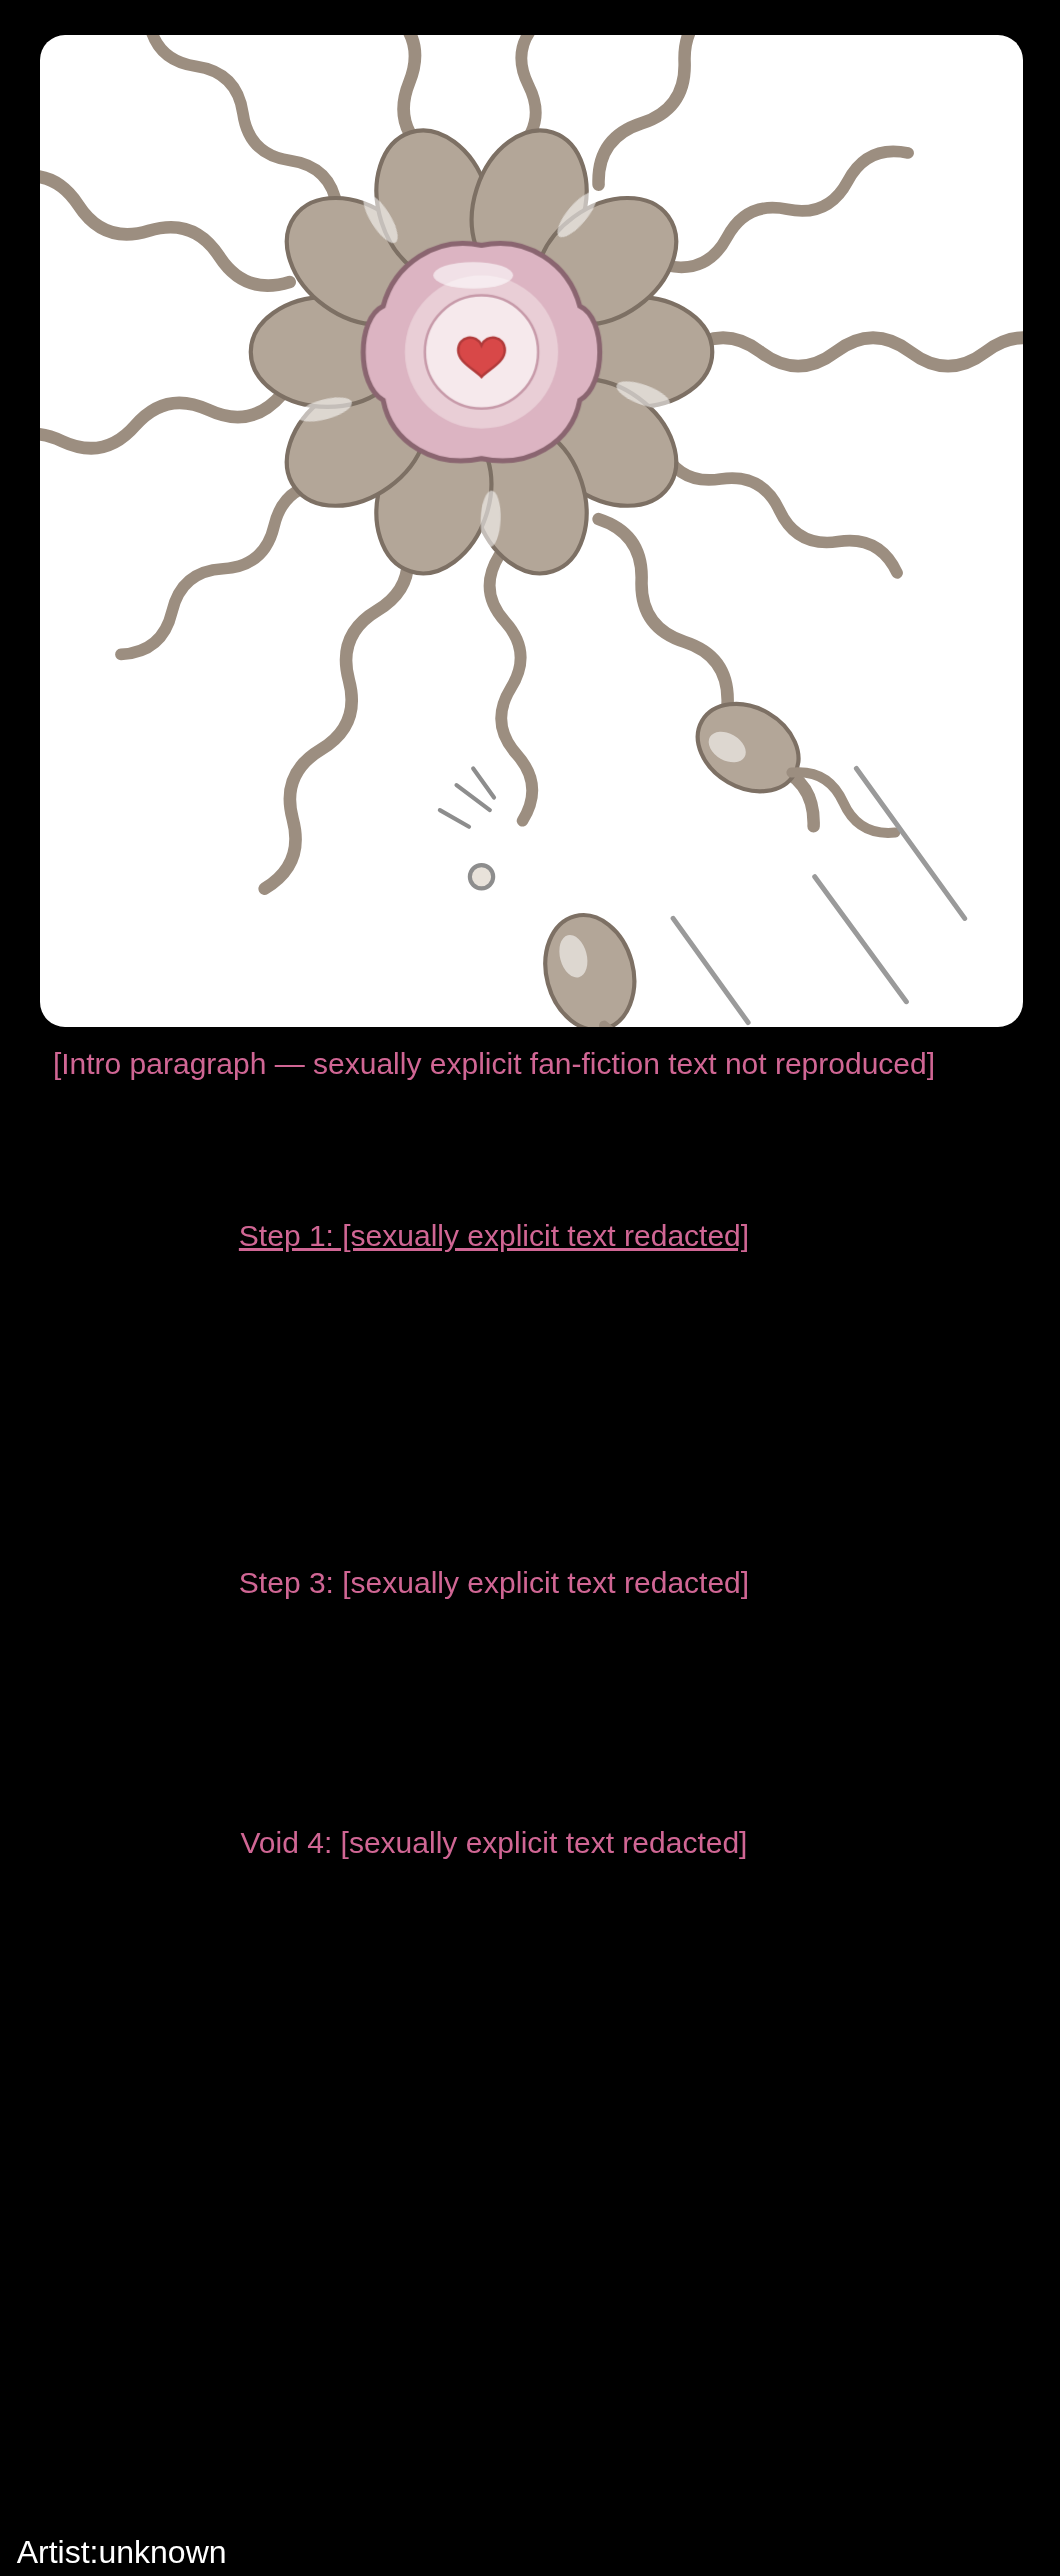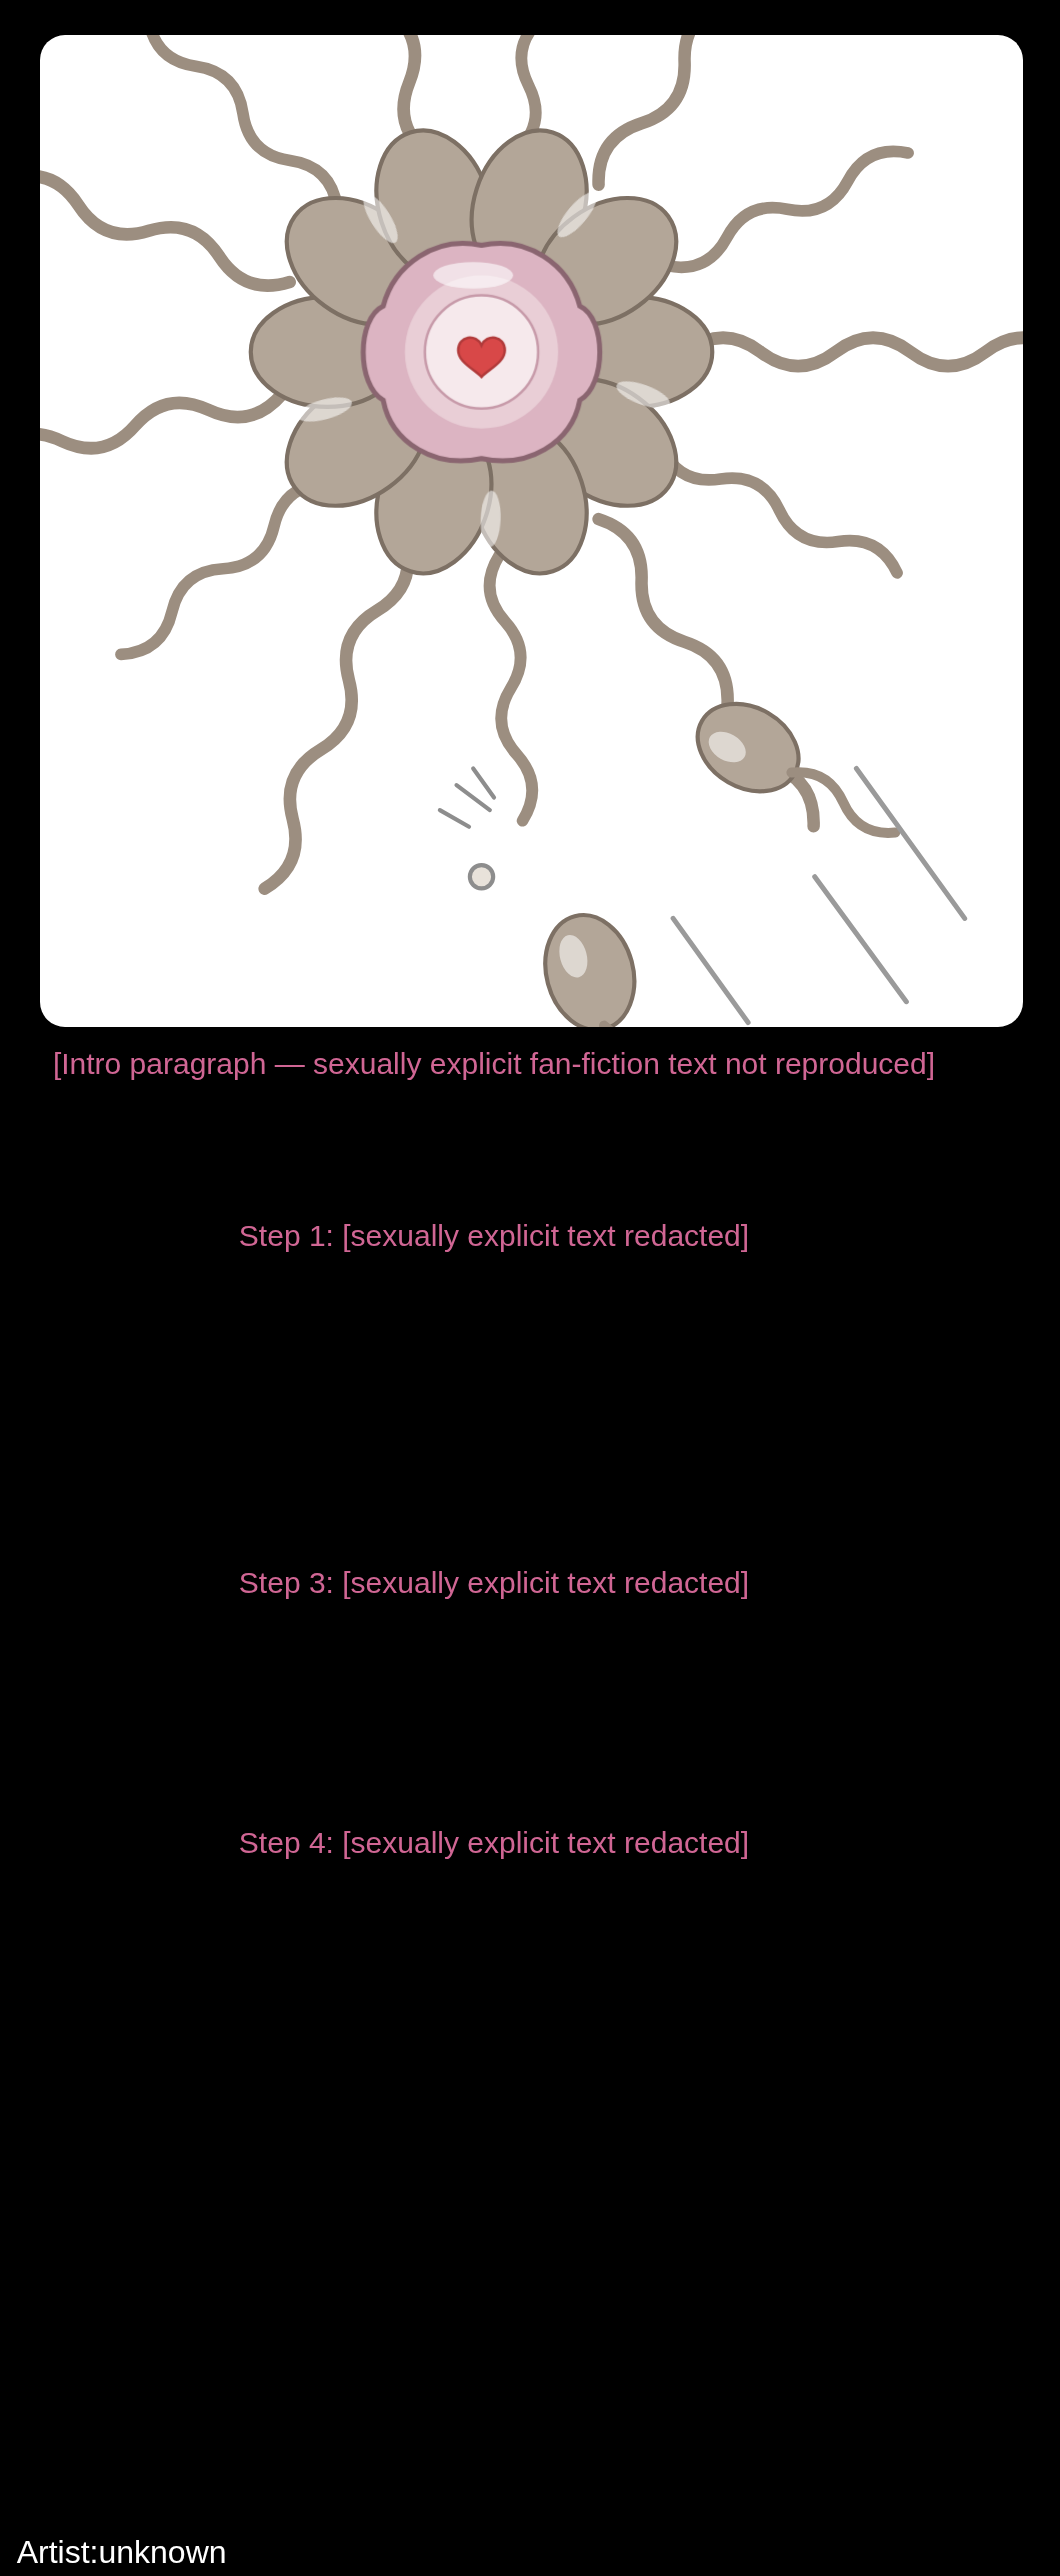--- a/index.html
+++ b/index.html
@@ -36,21 +36,21 @@
   }
   .para {
     color: #d06694;
     font-size: 30px;
     line-height: 1.45;
     text-align: center;
     margin: 0 11.7px 47px 11.7px;
     white-space: pre-wrap;
   }
   .para.intro  { min-height: 125px; }
-  .para.step1  { min-height: 300px; }
+  .para.step1  { min-height: 300px; text-decoration: underline; }
   .para.step2  { min-height: 302px; }
   .para.step3  { min-height: 213px; }
   .para.step4  { min-height: 305px; }
 
   
   .footer {
     position: absolute;
     left: 0;
     bottom: 5px;
     width: 846px;
@@ -146,19 +146,19 @@
       <line x1="480" y1="930" x2="515" y2="950"></line>
       <circle cx="530" cy="1010" r="14" fill="#e8e2da" stroke="#8d8d8d"></circle>
     </g>
   </svg>
 </div>
 
 <div class="text-column">
   <p class="para intro">[Intro paragraph — sexually explicit fan-fiction text not reproduced]</p>
   <p class="para step1">Step 1: [sexually explicit text redacted]</p>
   <p class="para step3">Step 3: [sexually explicit text redacted]</p>
-  <p class="para step4">Step 4: [sexually explicit text redacted]</p>
+  <p class="para step4">Void 4: [sexually explicit text redacted]</p>
 </div>
 
 <div class="footer">
   <span>Artist:unknown</span>
 </div>
 
 
 </body></html>

